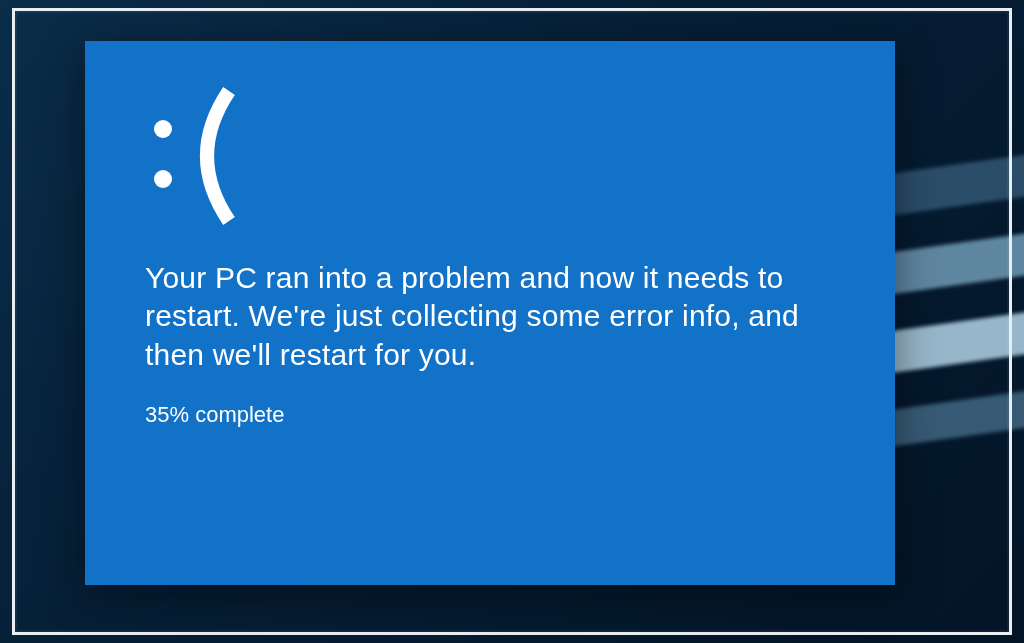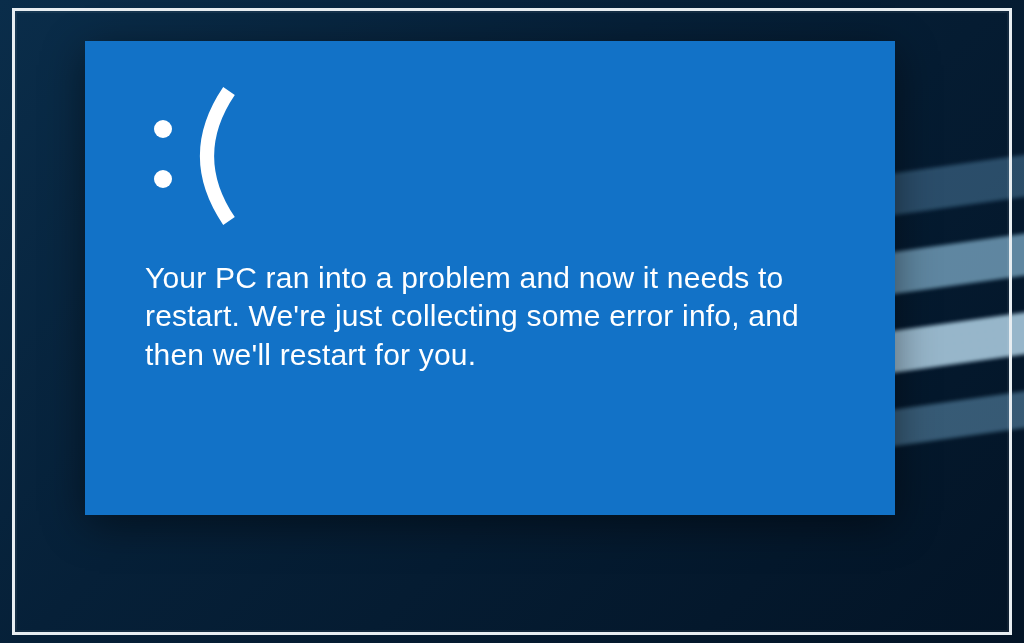--- a/index.html
+++ b/index.html
@@ -60,21 +60,21 @@
       right: 12px;
       bottom: 8px;
       border: 3px solid #e8eef2;
       box-shadow: 0 0 0 2px rgba(255,255,255,0.06) inset;
     }
     .bsod-window {
       position: absolute;
       top: 30px;
       left: 70px;
       width: 810px;
-      height: 474px;
+      height: 544px;
       background: #1272c7;
       color: #ffffff;
       box-shadow: 0 10px 40px rgba(0,0,0,0.45);
       padding: 40px 50px 30px 60px;
     }
     .sad-row {
       height: 150px;
       position: relative;
     }
     .sad-face {
@@ -119,17 +119,20 @@
         <circle cx="18" cy="48" r="9" fill="#ffffff"></circle>
         <circle cx="18" cy="98" r="9" fill="#ffffff"></circle>
 
         <path d="M 84 10
                  Q 40 75 84 140" fill="none" stroke="#ffffff" stroke-width="14" stroke-linecap="butt"></path>
       </svg>
     </div>
 
     <div class="main-message">Your PC ran into a problem and now it needs to restart. We're just collecting some error info, and then we'll restart for you.</div>
 
+    <div class="progress-line">
+      <span>35</span><span>% complete</span>
+    </div>
 
 
   </div>
 
 </div>
 
 </body></html>

